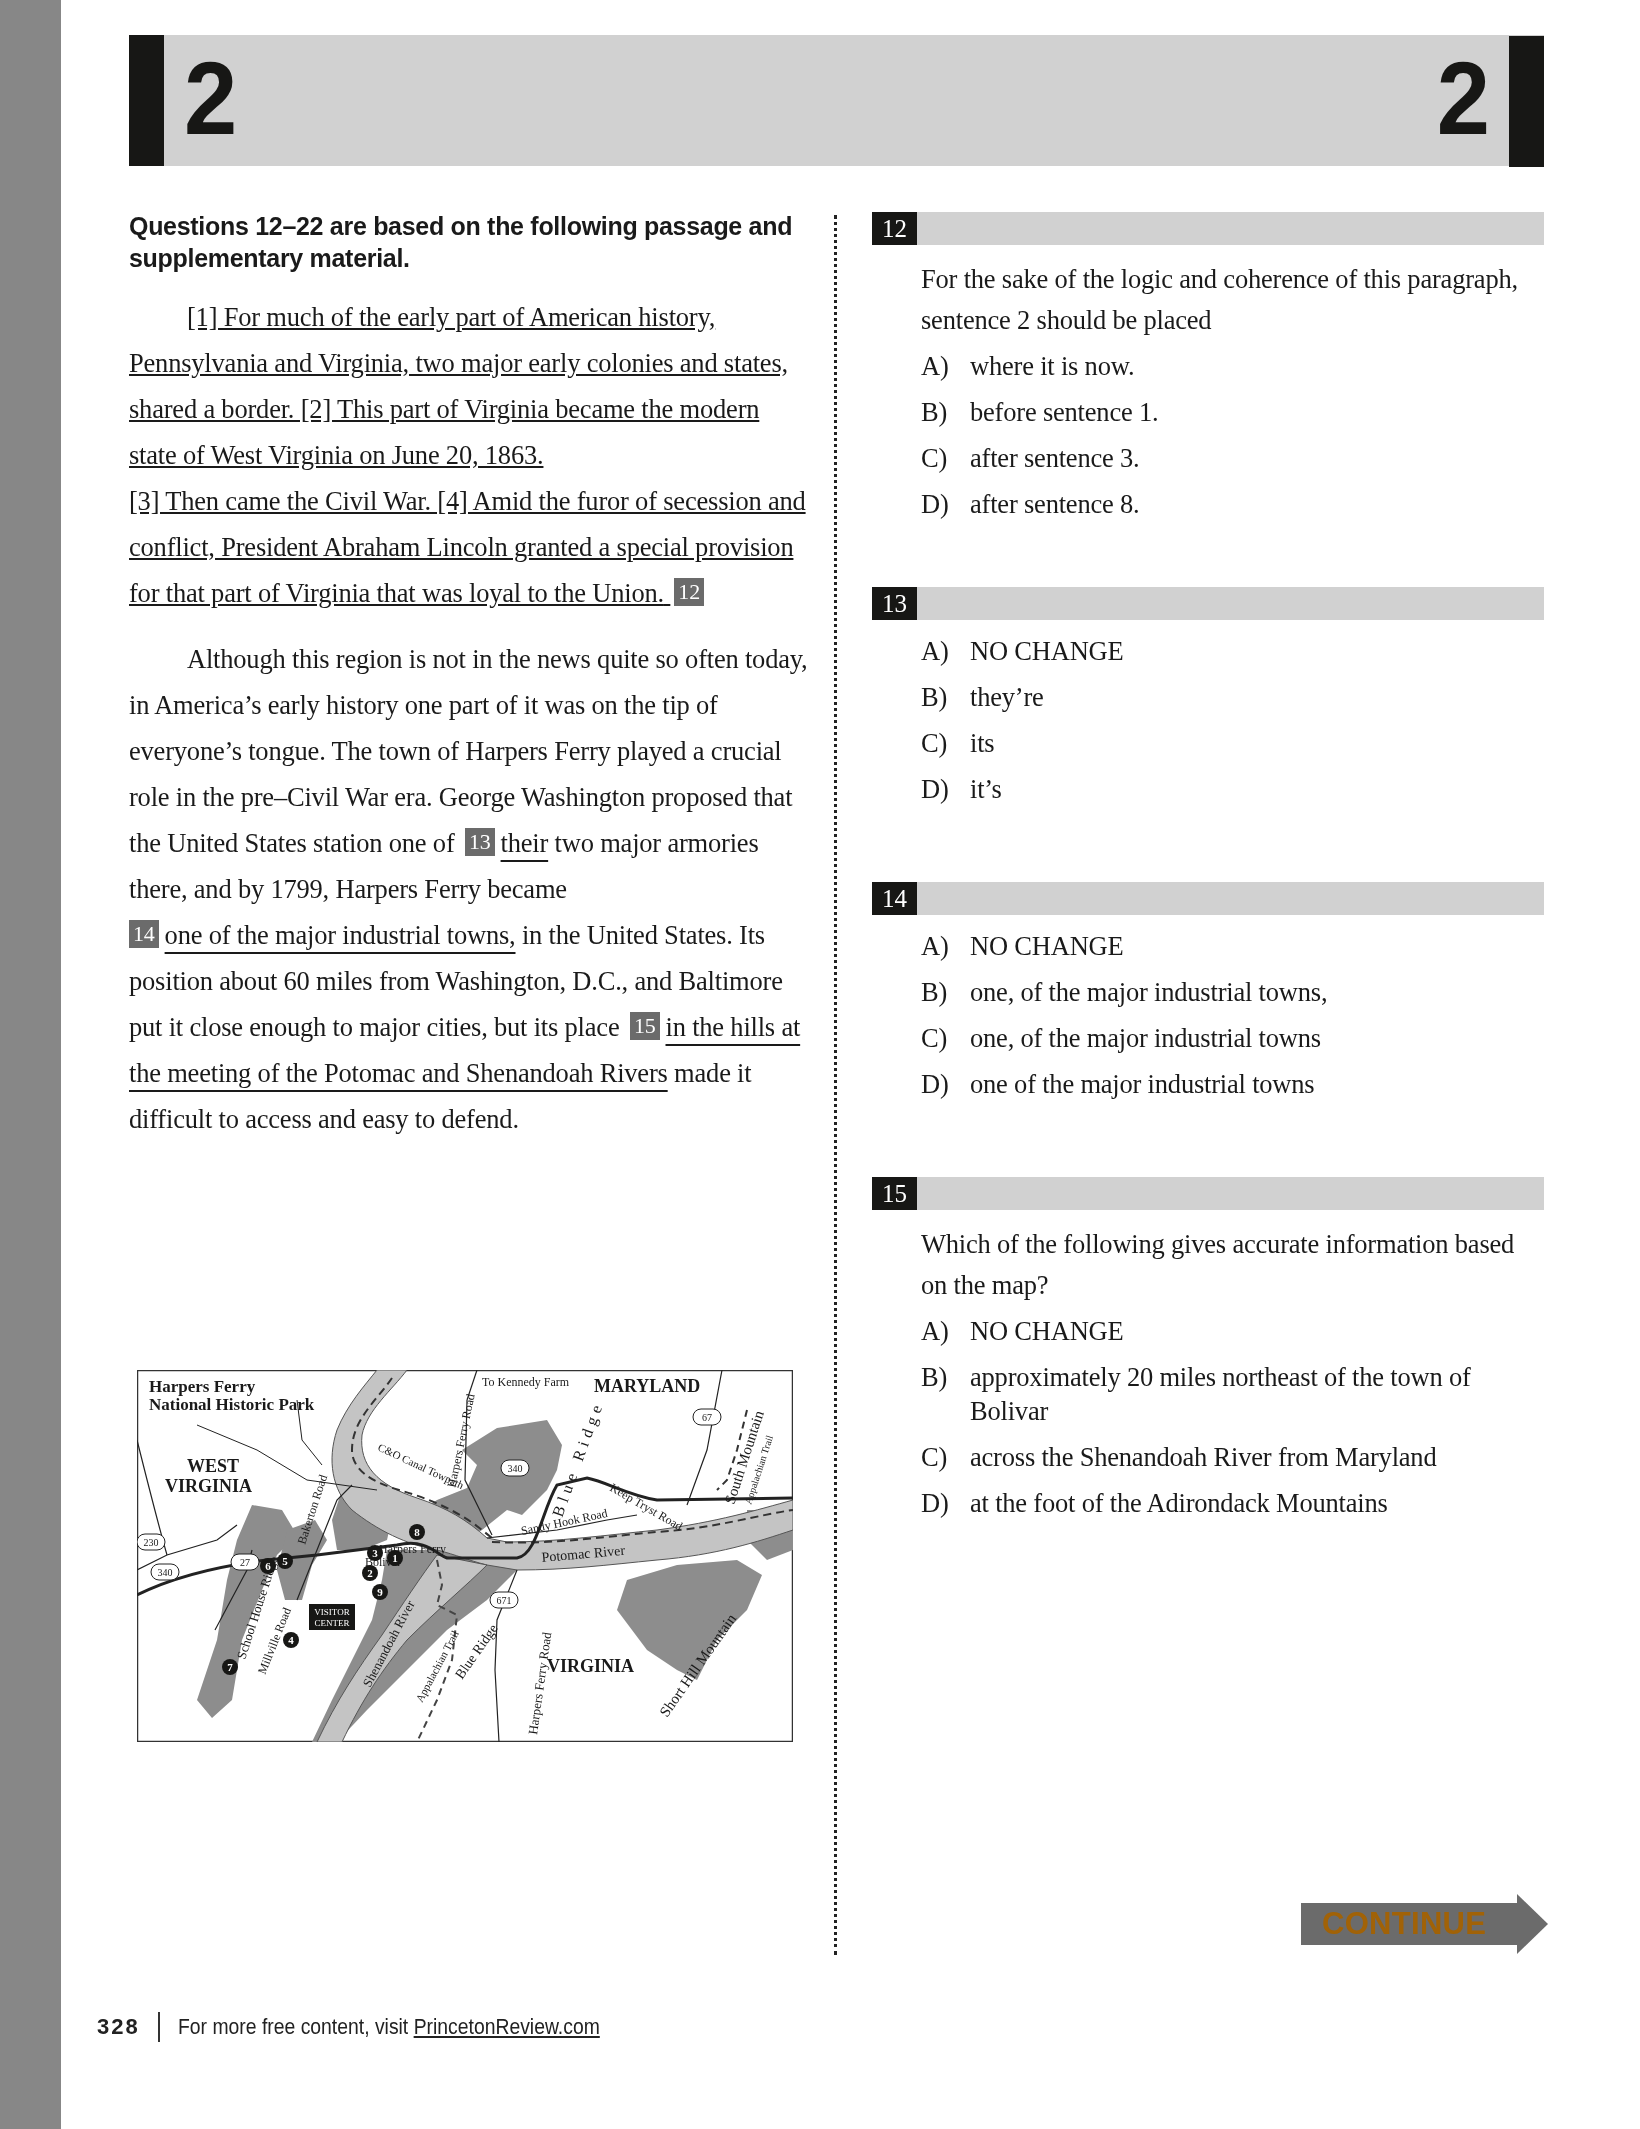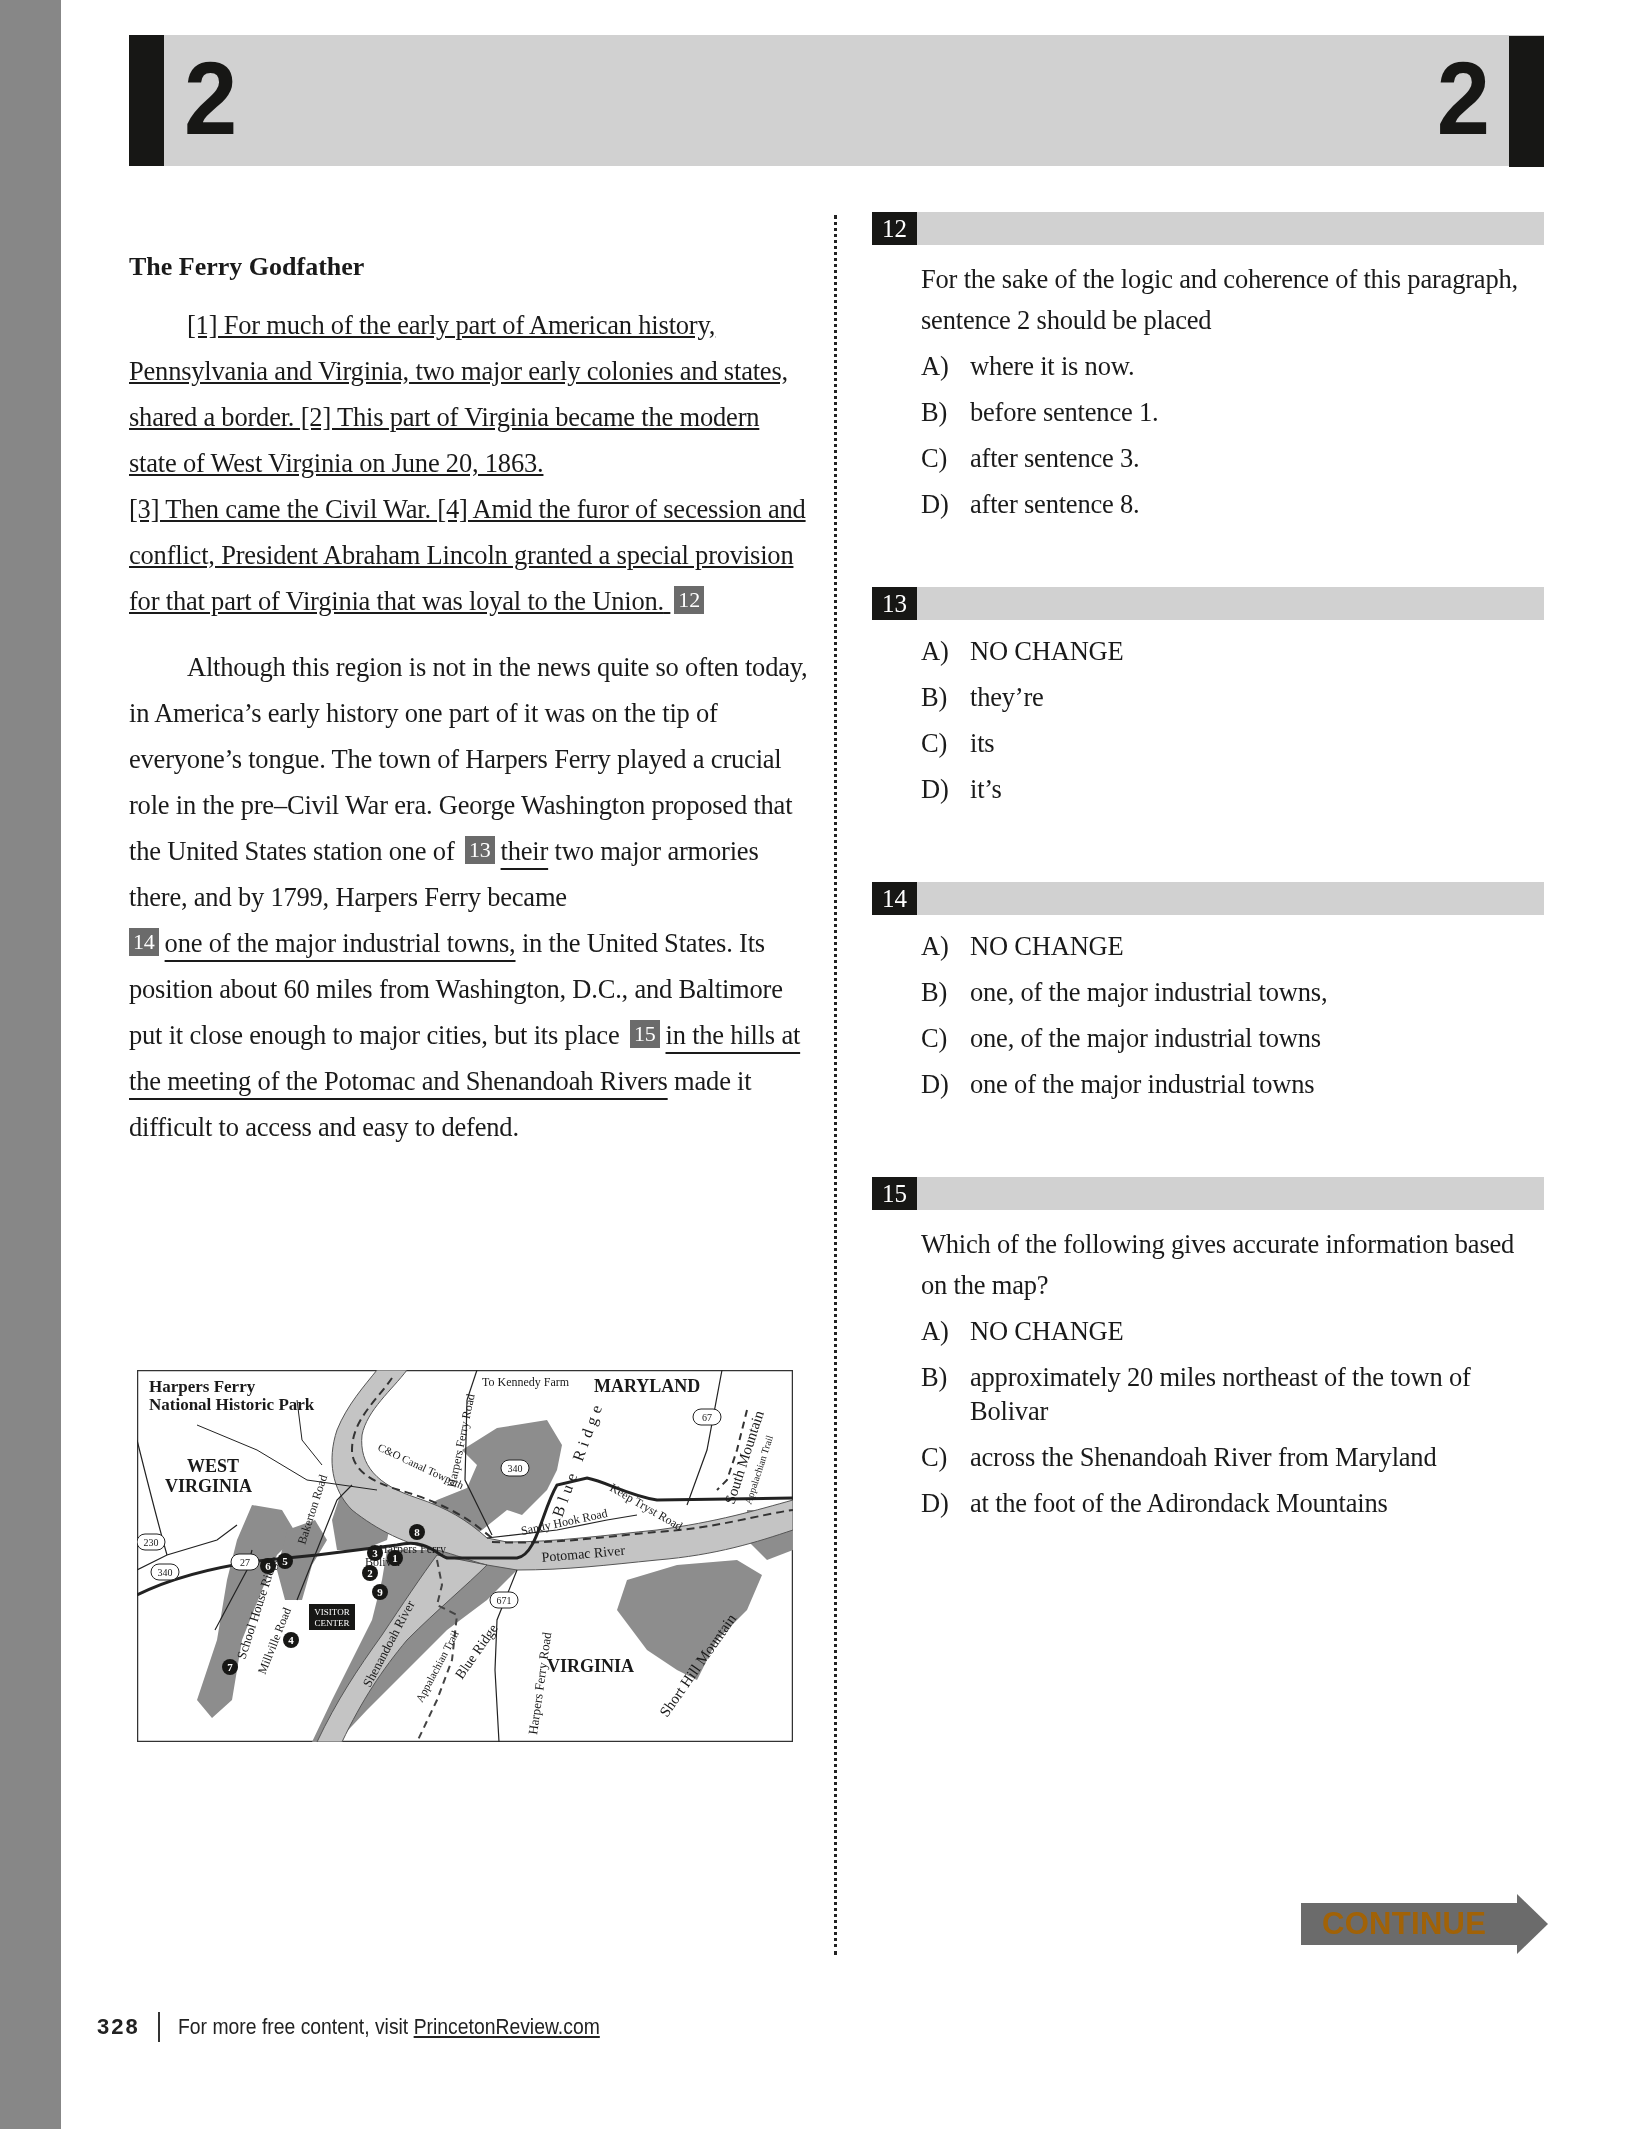--- a/index.html
+++ b/index.html
@@ -61,21 +61,21 @@
 <div class="side-strip"></div>
 
 <div class="section-header">
   <div class="bar-l"></div>
   <div class="num num-l">2</div>
   <div class="num num-r">2</div>
   <div class="bar-r"></div>
 </div>
 
 <div class="col-left">
-  <p class="ptitle">The Ferry Godfather</p>
+  <p class="intro">Questions 12–22 are based on the following passage and supplementary material.</p>
   <p class="passage p1"><span class="indent"></span><span>[1] For much of the early part of American history, Pennsylvania and Virginia, two major early colonies and states, shared a border. [2] This part of Virginia became the modern state of West Virginia on June 20, 1863.</span><br><span>[3] Then came the Civil War. [4] Amid the furor of secession and conflict, President Abraham Lincoln granted a special provision for that part of Virginia that was loyal to the Union.</span> <span class="qref">12</span></p>
   <p class="passage p2"><span class="indent"></span><span>Although this region is not in the news quite so often today, in America’s early history one part of it was on the tip of everyone’s tongue. The town of Harpers Ferry played a crucial role in the pre–Civil War era. George Washington proposed that the United States station one of</span> <span class="qref">13</span><span class="ul">their</span> <span>two major armories there, and by 1799, Harpers Ferry became</span><br><span class="qref" style="margin-left:0">14</span><span class="ul">one of the major industrial towns,</span> <span>in the United States. Its position about 60 miles from Washington, D.C., and Baltimore put it close enough to major cities, but its place</span> <span class="qref">15</span><span class="ul">in the hills at the meeting of the Potomac and Shenandoah Rivers</span> <span>made it difficult to access and easy to defend.</span></p>
 </div>
 
 <div class="map">
   <svg width="656" height="372" viewBox="0 0 656 372" xmlns="http://www.w3.org/2000/svg">
     <rect x="0.5" y="0.5" width="655" height="371" fill="#fff" stroke="#333" stroke-width="1.5"></rect>
 
     <g fill="#8d8d8d">
       <path d="M360 58 L410 50 L425 75 L420 100 L410 120 L385 145 L370 140 L345 160 L320 178 L290 180 L270 150 L300 130 L330 118 L340 95 L325 80 Z"></path>

